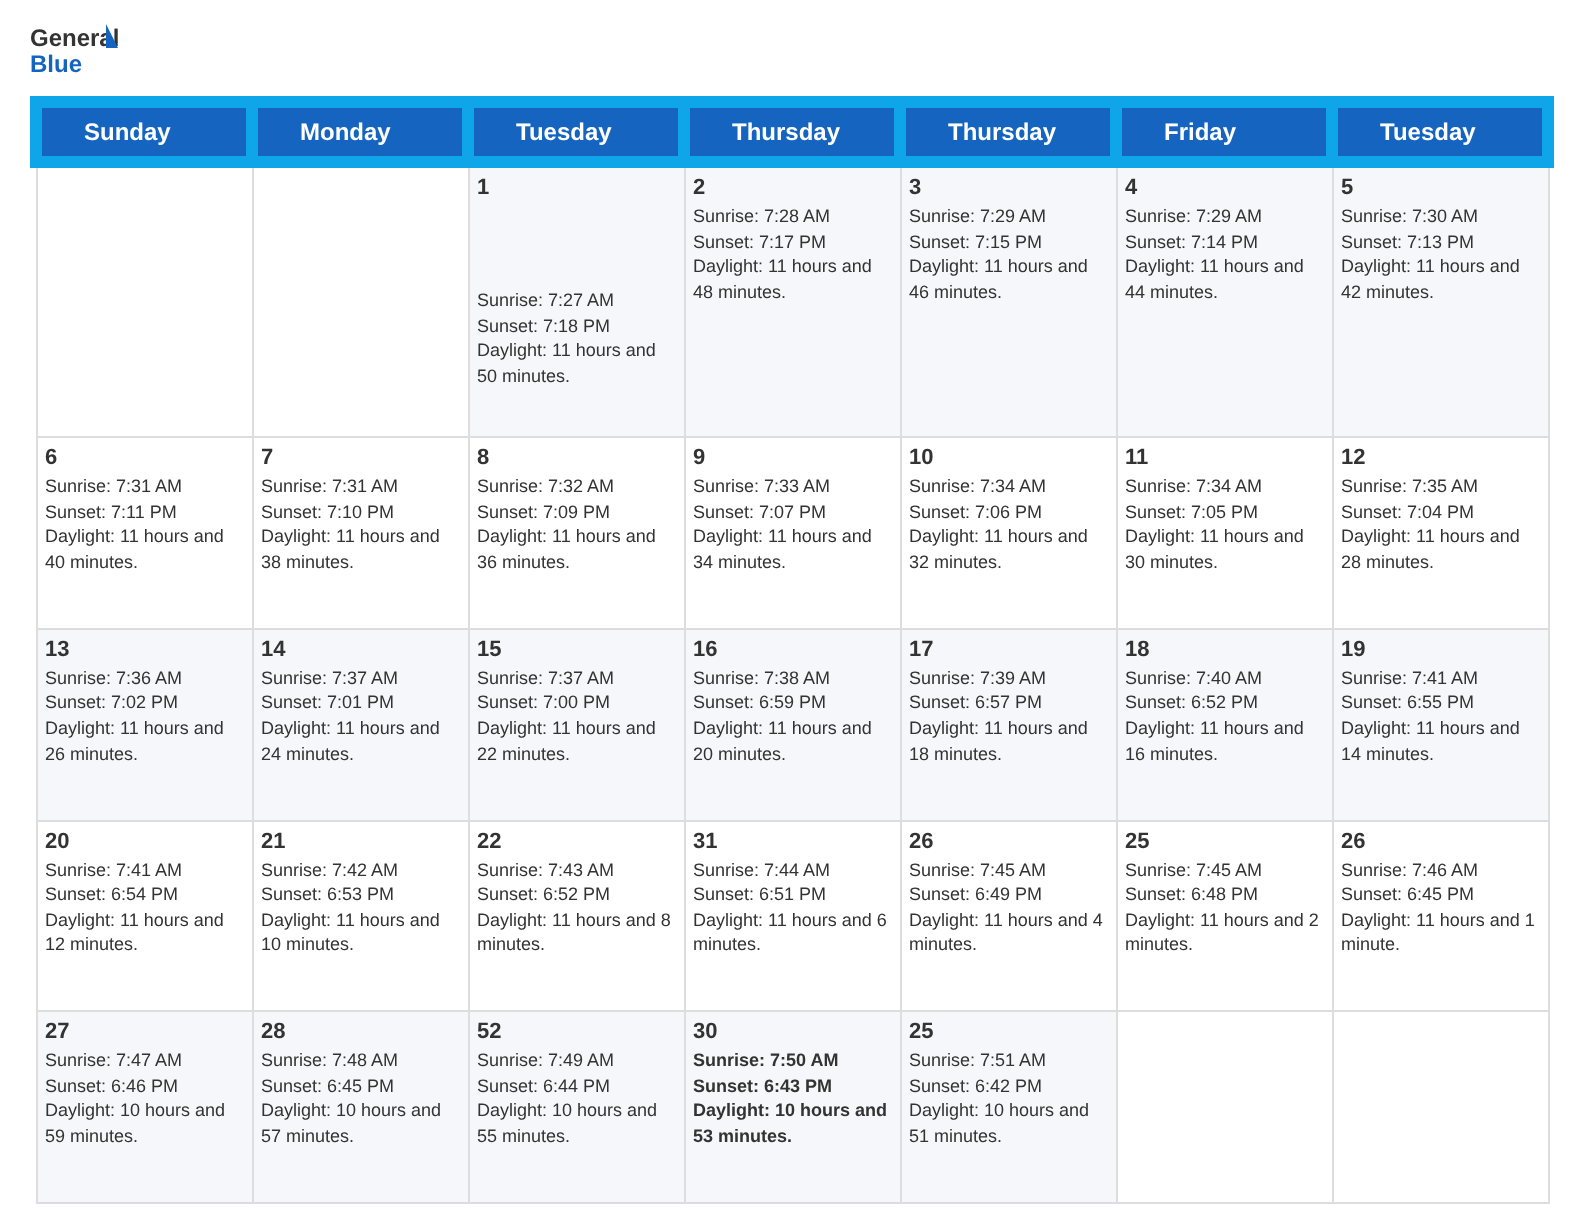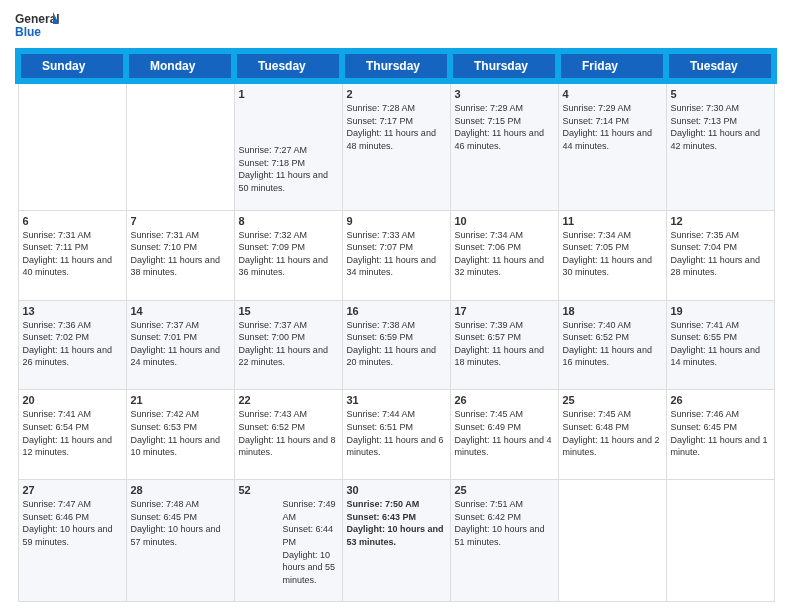--- a/index.html
+++ b/index.html
@@ -291,21 +291,21 @@
 Daylight: 10 hours and 59 minutes.</div>
           </td>
           <td>
             <span class="day-num">28</span>
             <div class="cell-info" style="white-space: pre-line;">Sunrise: 7:48 AM
 Sunset: 6:45 PM
 Daylight: 10 hours and 57 minutes.</div>
           </td>
           <td>
             <span class="day-num">52</span>
-            <div class="cell-info" style="white-space: pre-line; margin-left: 44px;">Sunrise: 7:49 AM
+            <div class="cell-info" style="white-space: pre-line;">Sunrise: 7:49 AM
 Sunset: 6:44 PM
 Daylight: 10 hours and 55 minutes.</div>
           </td>
           <td>
             <span class="day-num">30</span>
             <div class="cell-info" style="white-space: pre-line; font-weight: bold;">Sunrise: 7:50 AM
 Sunset: 6:43 PM
 Daylight: 10 hours and 53 minutes.</div>
           </td>
           <td>

